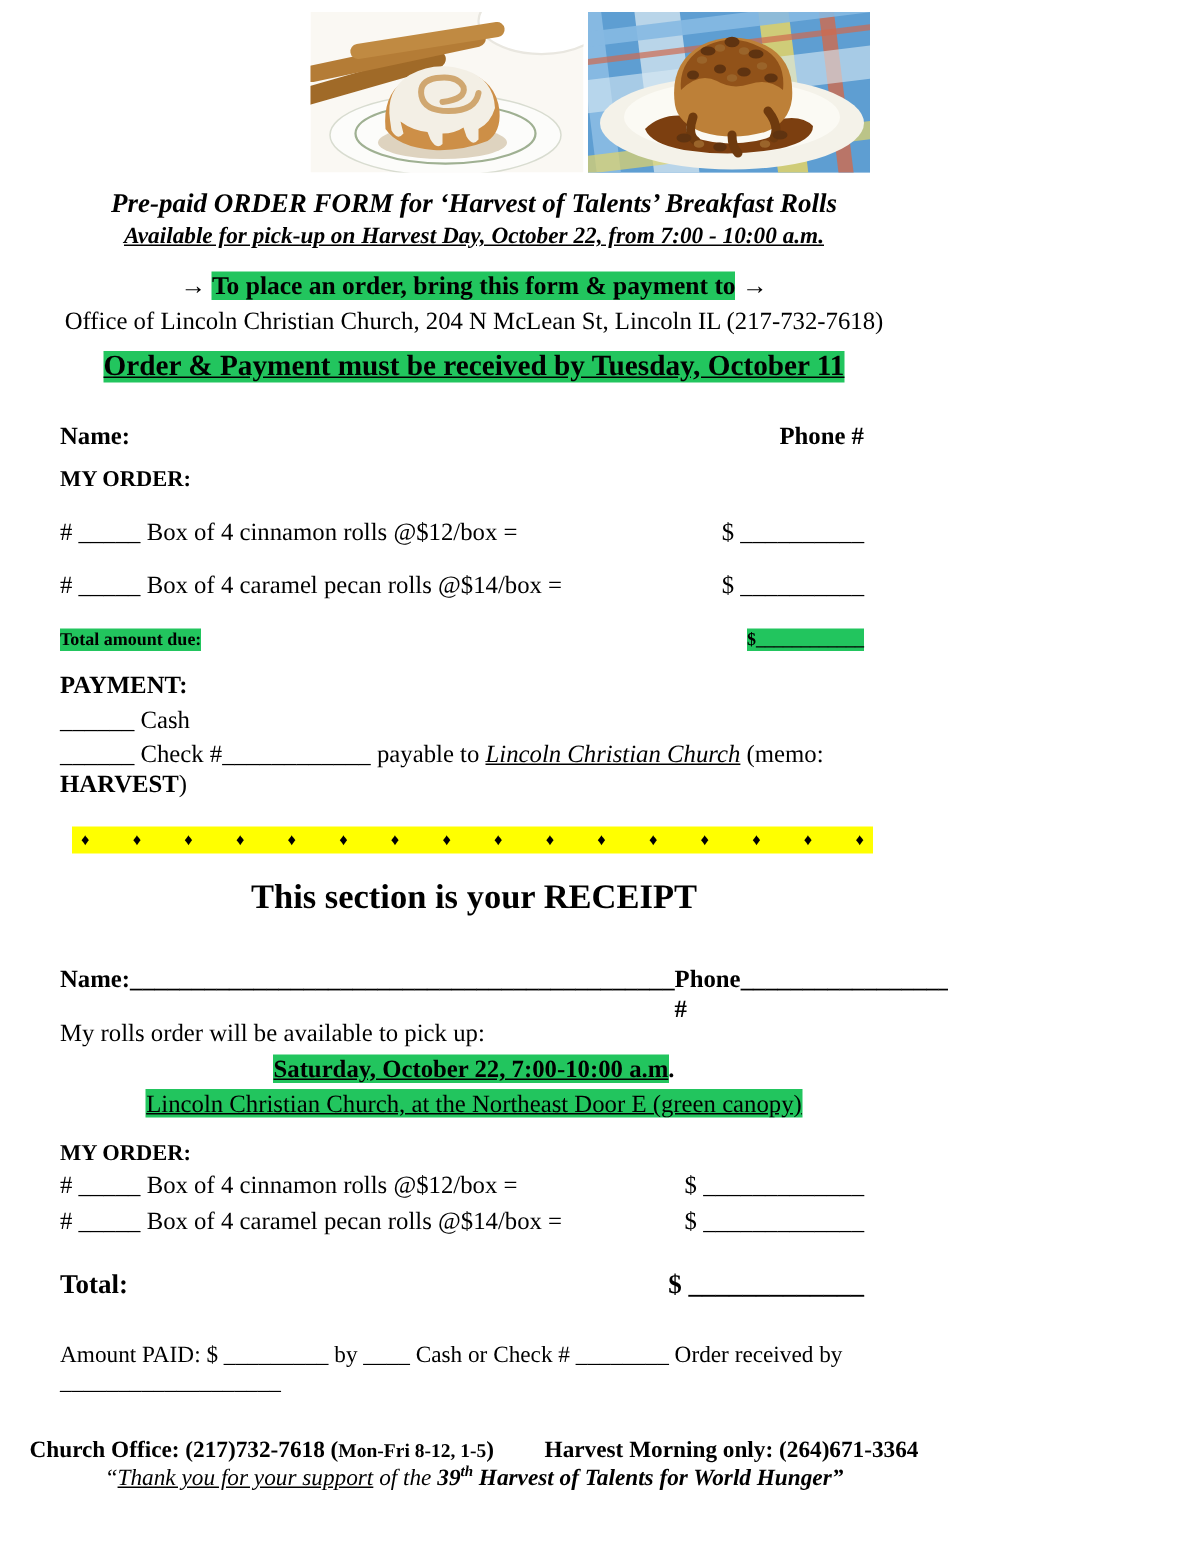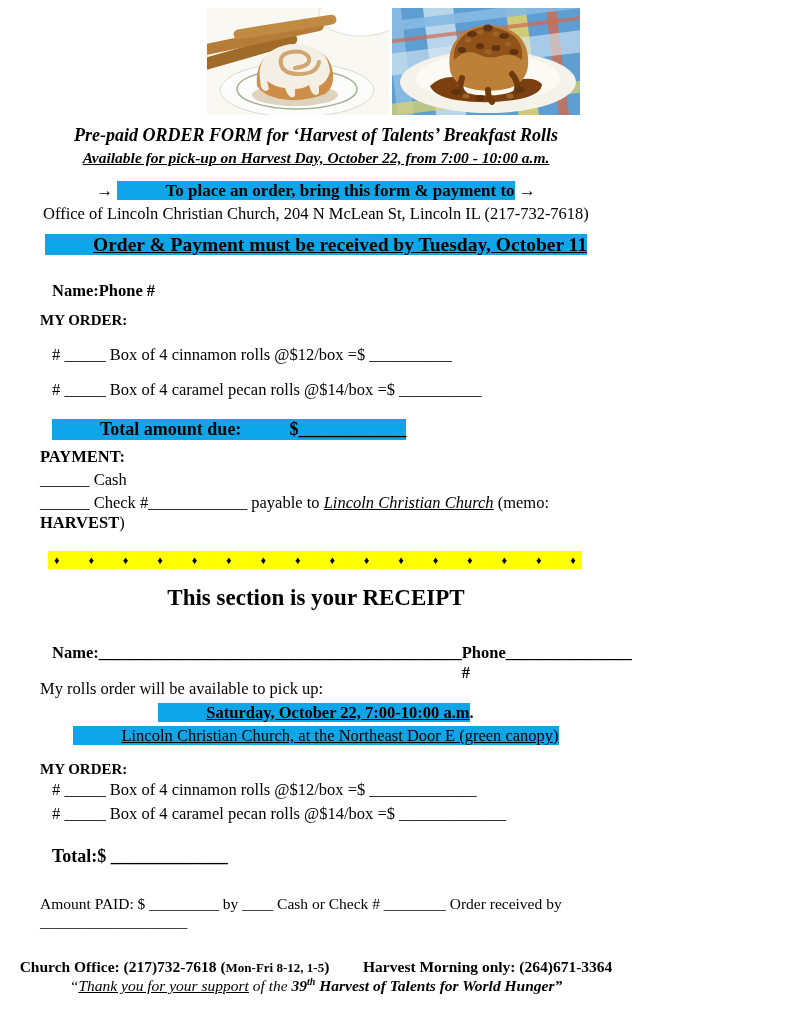--- a/index.html
+++ b/index.html
@@ -3,22 +3,22 @@
 <meta charset="utf-8">
 <style>
   html,body{margin:0;padding:0;background:#ffffff;}
   .page{position:relative;width:632px;height:1036px;background:#fff;
         font-family:"Liberation Serif", serif;color:#000;overflow:hidden;}
   .abs{position:absolute;}
   .center{left:0;right:0;text-align:center;}
   .b{font-weight:bold;}
   .i{font-style:italic;}
   .u{text-decoration:underline;}
-  .hl{background:#0ea5e9;padding-left:48px;}
-  .row{display:flex;left:52px;right:56px;}
+  .hl{background:#22c55e;}
+  .row{display:flex;justify-content:space-between;left:40px;right:56px;}
   .t16{font-size:16.5px;line-height:1.2;}
   .t15{font-size:15px;line-height:1.2;}
   .photo{position:absolute;top:8px;height:107px;}
   .divider{left:48px;right:50px;height:18px;background:#ffff00;display:flex;
            justify-content:space-between;align-items:center;padding:0 6px;
            font-size:11px;color:#000;}
   .receipt-head{font-size:23px;}
   .small-b{font-size:13px;}
 </style>
 </head>
@@ -106,21 +106,21 @@
   <div class="abs b t15" style="top:311px;left:40px;">MY ORDER:</div>
 
   <div class="abs row t16" style="top:345px;">
     <span># _____ Box of 4 cinnamon rolls @$12/box =</span>
     <span>$ __________</span>
   </div>
   <div class="abs row t16" style="top:380px;">
     <span># _____ Box of 4 caramel pecan rolls @$14/box =</span>
     <span>$ __________</span>
   </div>
-  <div class="abs row b" style="top:419px;font-size:18px;">
+  <div class="abs row b" style="top:419px;font-size:12px;">
     <span class="hl">Total amount due:</span>
     <span class="hl">$____________</span>
   </div>
   <div class="abs b t16" style="top:447px;left:40px;">PAYMENT:</div>
   <div class="abs t16" style="top:470px;left:40px;">______ Cash</div>
   <div class="abs t16" style="top:493px;left:40px;">
     <span>______ Check #____________ payable to </span><span class="i u">Lincoln Christian Church</span><span> (memo: </span><span class="b">HARVEST</span><span>)</span>
   </div>
 
   <div class="abs divider" style="top:551px;">

